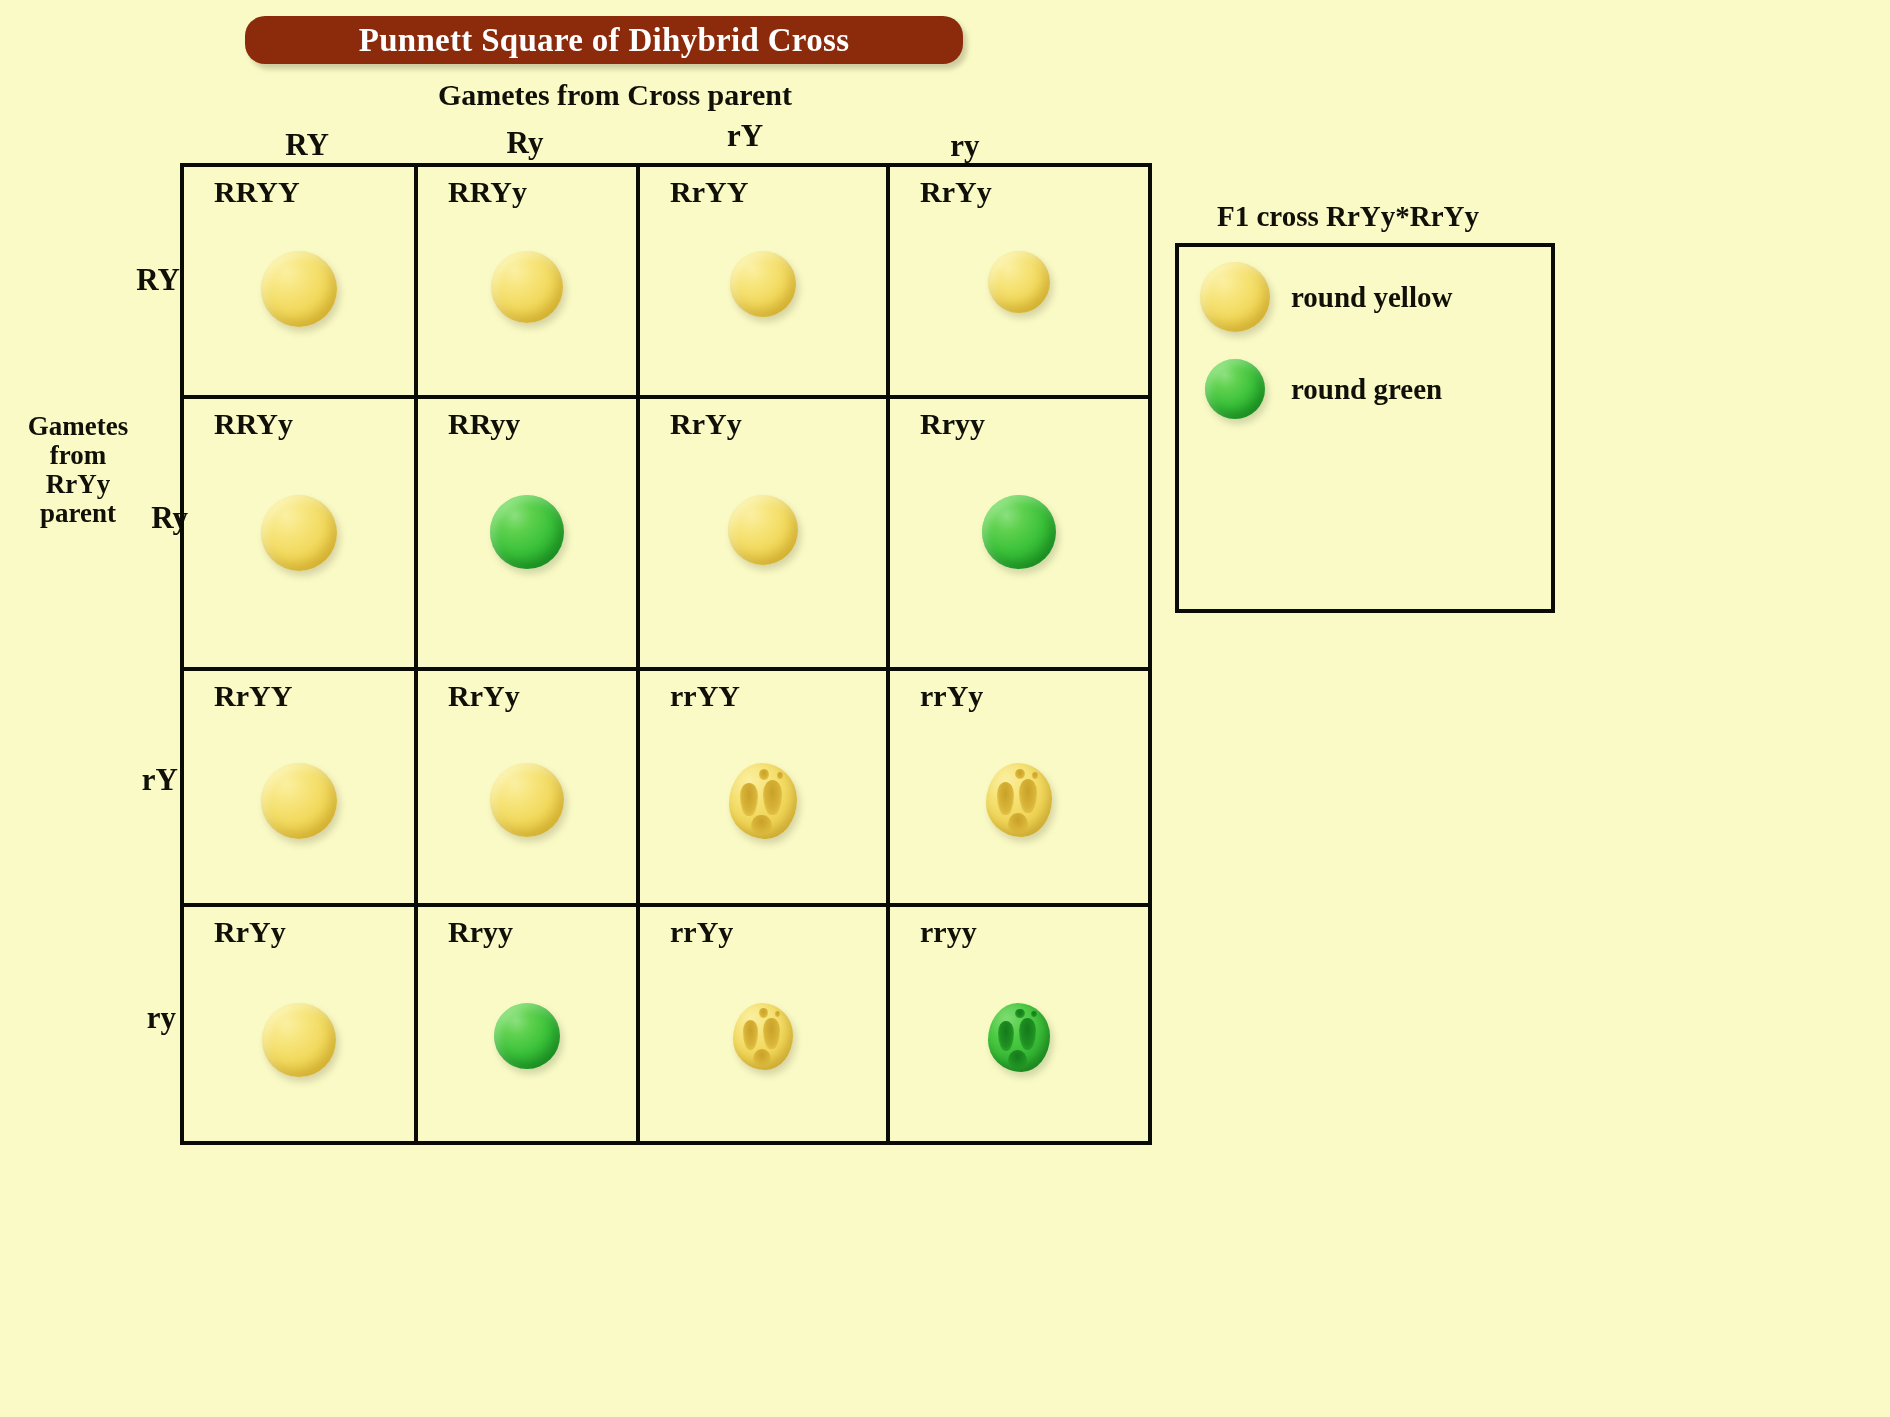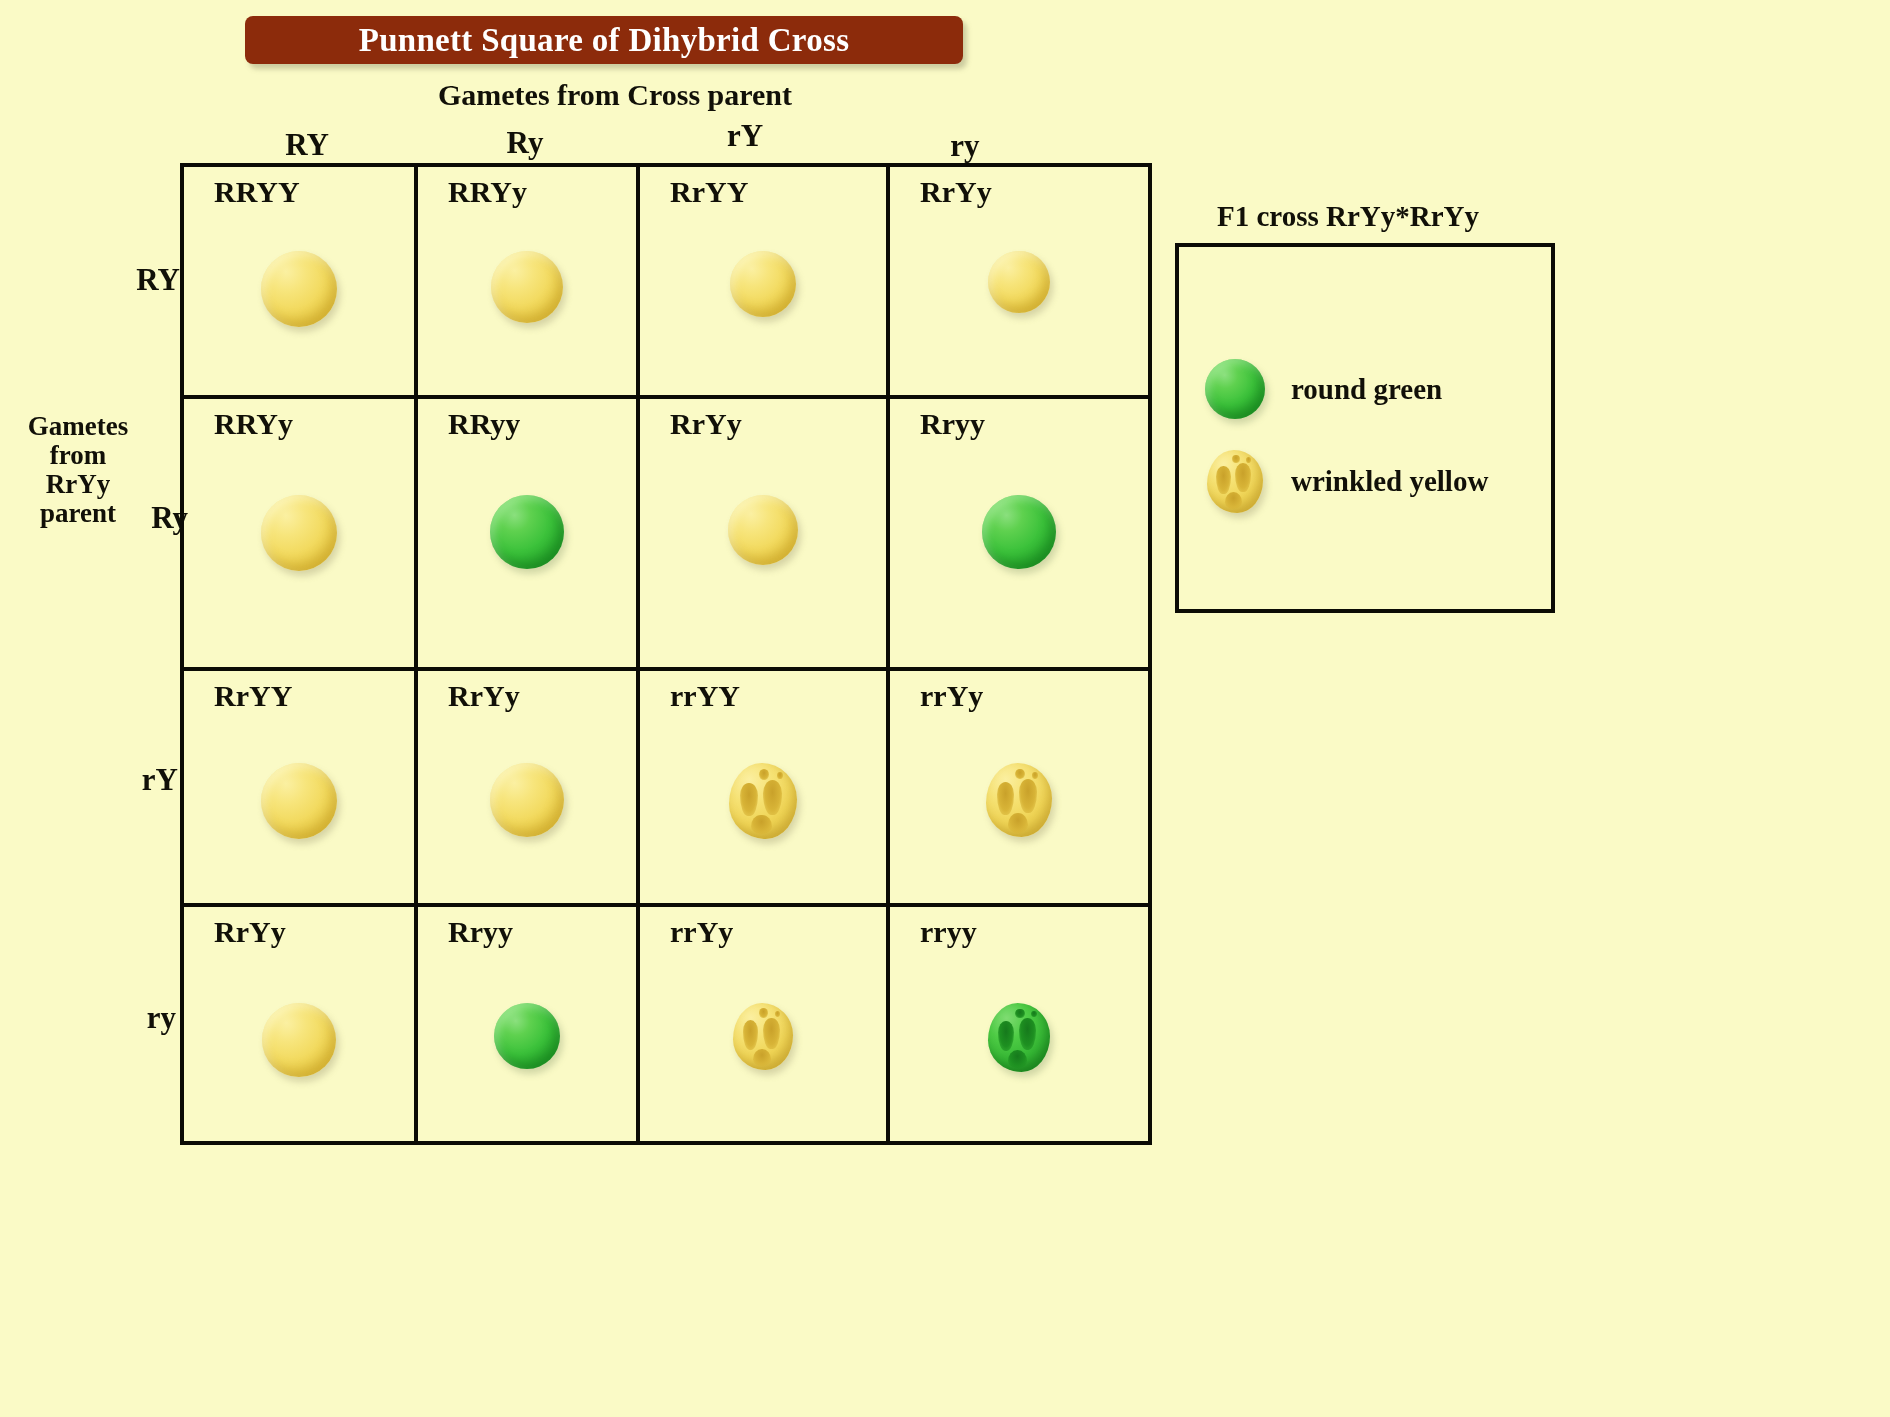--- a/index.html
+++ b/index.html
@@ -16,21 +16,21 @@
   }
 
   
   #title-banner {
     position: absolute;
     left: 245px;
     top: 16px;
     width: 718px;
     height: 48px;
     background: #8C2B0B;
-    border-radius: 8px;
+    border-radius: 20px;
     box-shadow: 4px 5px 5px rgba(120,120,90,0.35);
     display: flex;
     align-items: center;
     justify-content: center;
   }
   #title-text {
     color: #FFFFFF;
     font-size: 33px;
     font-weight: bold;
     letter-spacing: 0.3px;
@@ -382,31 +382,25 @@
           <div class="dimple d3"></div>
           <div class="dimple d4"></div>
           <div class="dimple d5"></div>
         </div>
       </div>
     </div>
   </div>
 
 <div id="legend-title">F1 cross RrYy*RrYy</div>
 <div id="legend-box">
+    <div class="legend-row" id="legend-row-0">
+      <div class="legend-swatch">
+        <div class="pea pea-round pea-round-yellow" style="width: 70px; height: 70px;"></div>
+      </div>
+      <div class="legend-label">round yellow</div>
+    </div>
     <div class="legend-row" id="legend-row-1">
       <div class="legend-swatch">
         <div class="pea pea-round pea-round-green" style="width: 60px; height: 60px;"></div>
       </div>
       <div class="legend-label">round green</div>
     </div>
-    <div class="legend-row" id="legend-row-2">
-      <div class="legend-swatch">
-        <div class="pea pea-wrinkled pea-wrinkled-yellow" style="width: 56px; height: 63px;">
-          <div class="dimple d1"></div>
-          <div class="dimple d2"></div>
-          <div class="dimple d3"></div>
-          <div class="dimple d4"></div>
-          <div class="dimple d5"></div>
-        </div>
-      </div>
-      <div class="legend-label">wrinkled yellow</div>
-    </div>
   </div>
 
 </body></html>

